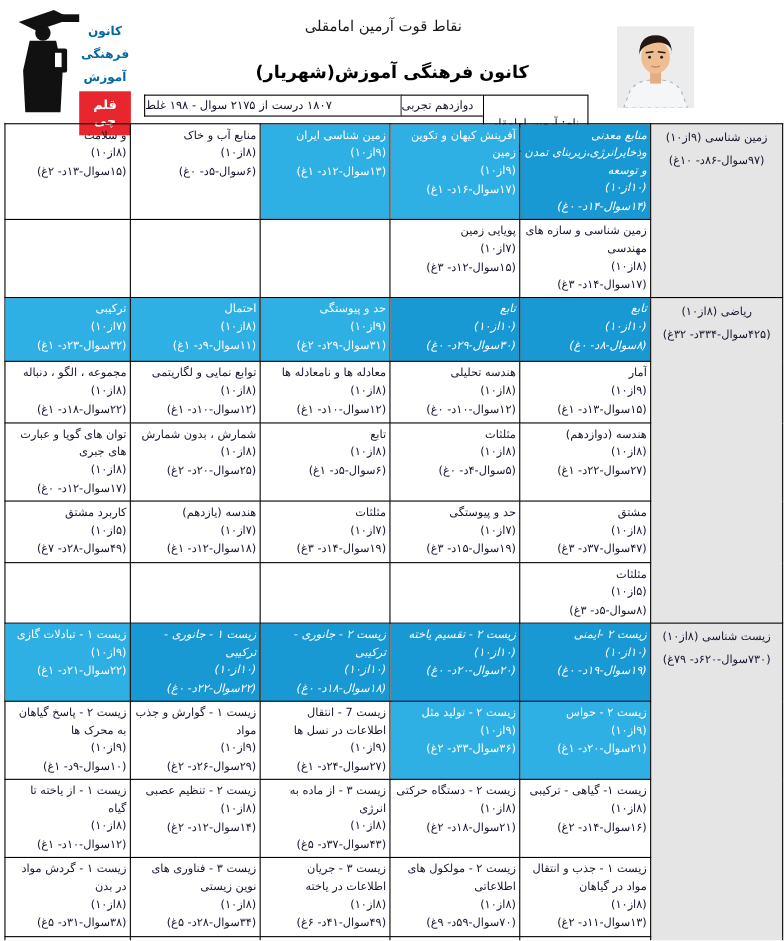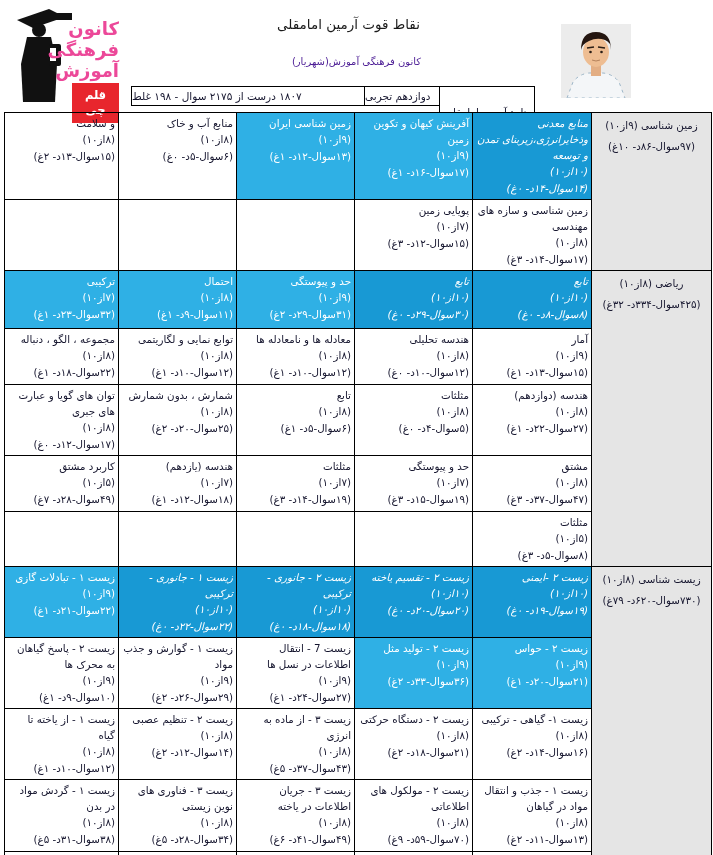--- a/index.html
+++ b/index.html
@@ -1,31 +1,31 @@
 <!DOCTYPE html>
 <html lang="fa"><head>
 <meta charset="utf-8">
 <style>
   html,body{margin:0;padding:0;background:#fff;}
   .page{position:relative;width:713px;height:855px;background:#fff;overflow:hidden;
         font-family:"DejaVu Sans",sans-serif;color:#15152e;direction:rtl;}
   
   .title{position:absolute;top:16px;left:0;right:16px;text-align:center;font-size:13.5px;color:#1a1a1a;}
-  .subtitle{position:absolute;top:56px;left:0;right:0;text-align:center;font-size:10px;color:#4c1d95;}
+  .subtitle{position:absolute;top:56px;left:0;right:0;text-align:center;font-size:16px;color:#000000;font-weight:bold;}
   .infobar{position:absolute;top:86px;left:123px;width:412px;height:20px;display:flex;direction:rtl;}
   .infobar .cell{border:1px solid #000;height:18px;line-height:18px;font-size:10.5px;text-align:left;
                  background:#fff;box-sizing:content-box;overflow:hidden;white-space:nowrap;}
   .ib-name{width:86px;text-align:right;padding:16px 4px;}
   .ib-grade{width:74px;border-right:none !important;}
   .ib-total{width:232px;border-right:none !important;}
   
   .logo{position:absolute;left:3px;top:4px;width:116px;height:102px;direction:ltr;}
   .logo svg{position:absolute;left:0;top:0;}
   .logo-words{position:absolute;right:0;top:14px;width:47px;text-align:center;direction:rtl;}
-  .logo-word{font-size:18px;font-weight:bold;color:#ec4899;line-height:21px;}
+  .logo-word{font-size:11px;font-weight:bold;color:#0369a1;line-height:21px;}
   .logo-brand{display:inline-block;margin-top:2px;background:#e8262d;color:#fff;font-size:11.5px;
               font-weight:bold;padding:5px 4px;line-height:15px;}
   
   .photo{position:absolute;left:561px;top:24px;width:70px;height:74px;overflow:hidden;background:#ececec;}
   
   table.report{position:absolute;left:4px;top:112px;width:707px;border-collapse:collapse;table-layout:fixed;direction:rtl;}
   table.report td{border:1px solid #000;vertical-align:top;padding:2px 3px;font-size:10.3px;overflow:hidden;}
   td.c .t{line-height:16px;}
   td.c div{text-align:right;line-height:17px;}
   td.g{background:#e5e5e5;vertical-align:middle;text-align:center;font-size:11px;line-height:21px;padding:2px 5px;}

